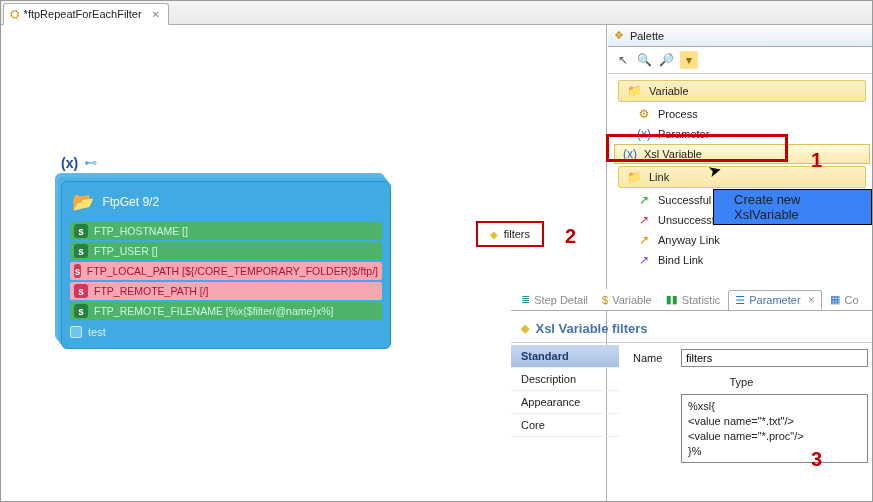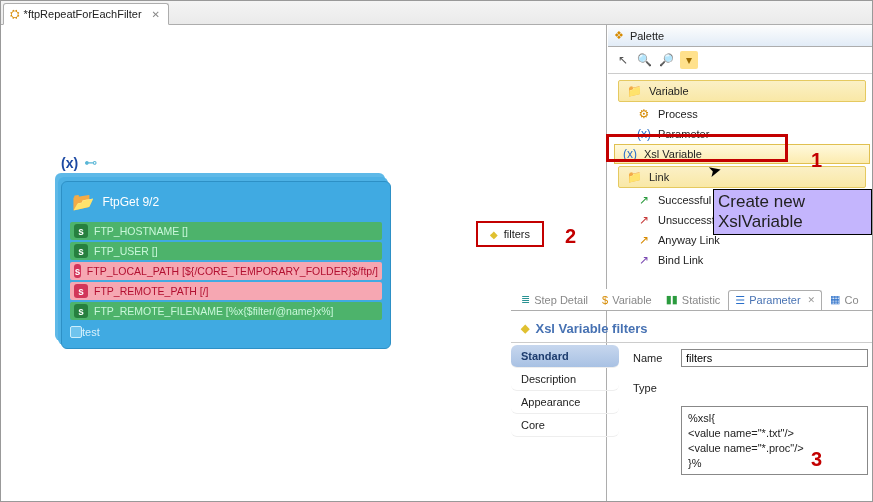--- a/index.html
+++ b/index.html
@@ -125,20 +125,21 @@
     border-radius: 3px;
     font-weight: bold;
     font-size: 10px;
     color: #fff;
   }
   .card-row.green .badge { background: #27803f; }
   .card-row.pink  .badge { background: #d2365a; }
   .card-row .txt { white-space: nowrap; }
   .card-footer {
     display: flex;
+    gap: 6px;
     margin-top: 6px;
     color: #d9f1fc;
     font-size: 11px;
   }
   .card-footer .flag {
     display: inline-block;
     width: 12px; height: 12px;
     background: #6fc4ee;
     border: 1px solid #cceefc;
     border-radius: 2px;
@@ -231,24 +232,24 @@
   .red-box.rb1 { top: 109px; left: 605px; width: 182px; height: 28px; }
 
   .cursor {
     position: absolute;
     font-size: 16px;
     color: #000;
     transform: rotate(-15deg);
   }
   .tooltip {
     position: absolute;
-    background: #c4b5fd;
+    background: #3b82f6;
     border: 1px solid #000;
-    padding: 2px 4px;
-    font-size: 17px;
+    padding: 2px 20px;
+    font-size: 13px;
   }
 
   
   .prop-tab-bar {
     display: flex;
     align-items: center;
     gap: 2px;
     height: 22px;
     padding-left: 4px;
     background: #fff;
@@ -289,36 +290,36 @@
   .prop-body { display: flex; min-height: 140px; }
   .prop-cats {
     width: 110px;
     padding: 2px 2px 2px 0;
   }
   .prop-cat {
     padding: 5px 10px;
     font-size: 11px;
     cursor: pointer;
     border-bottom: 1px solid #eee;
-    border-radius: 6px;
   }
   .prop-cat.active {
     background: linear-gradient(#c7d7ee, #a8c1e3);
     color: #1d3c6e;
     font-weight: bold;
   }
   .prop-fields {
     flex: 1;
     padding: 6px 4px 6px 12px;
   }
   .prop-row {
     display: flex;
     align-items: flex-start;
     gap: 6px;
-    margin-bottom: 12px;
+    margin-bottom: 6px;
+    justify-content: center;
   }
   .prop-row .lbl {
     width: 42px;
     font-size: 11px;
     padding-top: 3px;
   }
   .prop-row input[type=text] {
     flex: 1;
     font-family: inherit;
     font-size: 11px;

